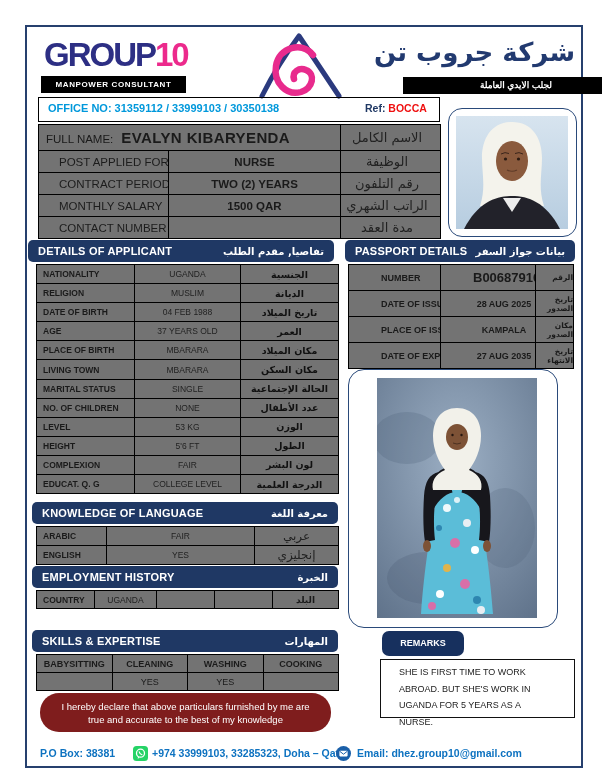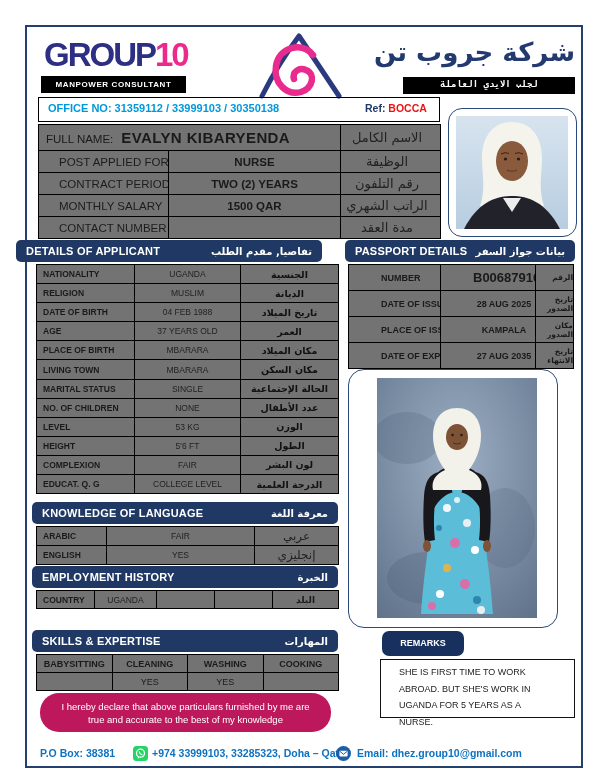--- a/index.html
+++ b/index.html
@@ -8,21 +8,21 @@
   .page-border{position:absolute;left:25px;top:25px;width:554px;height:739px;
                border:2px solid #26406e;}
   .abs{position:absolute;}
   
   .logo-en{left:44px;top:38px;font-weight:bold;font-size:33px;letter-spacing:-2px;color:#2d2f84;line-height:1;}
   .logo-en .pink{color:#ec2a8c;}
   .band{background:#000000;color:#fff;font-weight:bold;text-align:center;line-height:17px;height:17px;}
   .band-en{left:41px;top:76px;width:145px;font-size:8px;letter-spacing:.6px;}
   .logo-ar{left:360px;top:36px;width:215px;text-align:right;font-size:26px;font-weight:bold;color:#223a70;
            font-family:"DejaVu Sans",sans-serif;line-height:1.3;}
-  .band-ar{left:403px;top:77px;width:172px;font-size:9px;font-family:Liberation Mono, monospace;}
+  .band-ar{left:403px;top:77px;width:172px;font-size:9px;font-family:Liberation Sans, sans-serif;padding-left:27px;}
   
   .office-bar{left:38px;top:97px;width:402px;height:25px;border:1px solid #000;box-sizing:border-box;}
   .office-no{left:48px;top:102px;font-size:11px;font-weight:bold;color:#0098db;}
   .ref{left:365px;top:102px;font-size:10.5px;font-weight:bold;color:#1f3864;}
   .ref .red{color:#ef1010;}
   
   table{border-collapse:collapse;table-layout:fixed;position:absolute;background:#737373;}
   td{border:1px solid #000;overflow:hidden;white-space:nowrap;padding:0;}
   .arcell{font-family:"DejaVu Sans",sans-serif;}
   
@@ -63,21 +63,21 @@
   
   .emp-tbl{left:36px;top:590px;width:302px;}
   .emp-tbl td{height:17px;}
   .e-ar{font-size:9px;font-weight:bold;text-align:center;}
   
   .sk-tbl{left:36px;top:654px;width:302px;}
   .sk-tbl td{height:17px;}
   .s-hd{font-size:9px;font-weight:bold;text-align:center;}
   .s-val{font-size:9px;text-align:center;}
   
-  .decl{left:40px;top:693px;width:291px;height:39px;background:#be185d;border-radius:19px;color:#fff;
+  .decl{left:40px;top:693px;width:291px;height:39px;background:#7f1d1d;border-radius:19px;color:#fff;
         font-size:9.5px;text-align:center;box-sizing:border-box;padding:7px 14px;line-height:1.4;}
   
   .remarks-pill{left:382px;top:631px;width:82px;height:25px;background:#17305e;border-radius:7px;color:#fff;
                 font-size:9px;font-weight:bold;text-align:center;line-height:25px;}
   .remarks-box{left:380px;top:659px;width:195px;height:59px;border:1.3px solid #111;box-sizing:border-box;
                font-size:9px;color:#222;padding:4px 18px;line-height:1.85;}
   
   .footer-item{top:747px;font-size:10.5px;font-weight:bold;color:#0d72c0;}
   .f-po{left:40px;}
   .f-phone{left:152px;}
@@ -157,21 +157,21 @@
       <circle cx="49.5" cy="43" r="1.6" fill="#2a1a12"></circle>
         <circle cx="62.5" cy="43" r="1.6" fill="#2a1a12"></circle>
       <path d="M45,38 q4,-2.5 8,-0.5 M59,37.5 q4,-2 8,0.5" stroke="#3a241a" stroke-width="1" fill="none"></path>
       <path d="M51,54 q5,2.5 10,0" stroke="#5d3a27" stroke-width="1.2" fill="none"></path>
       <path d="M42,62 Q56,74 70,62 L70,72 Q56,84 42,72 Z" fill="#f4f3ec"></path>
       <path d="M8,113 C22,86 40,80 56,80 C72,80 90,86 104,113 Z" fill="#22222a"></path>
       <path d="M47,82 L65,82 L56,96 Z" fill="#ececec"></path>
     </svg>
   </div>
 
-  <div class="abs sec-h" style="left:16px;top:240px;width:306px;">
+  <div class="abs sec-h" style="left:28px;top:240px;width:306px;">
     <span class="en">DETAILS OF APPLICANT</span>
     <span class="ar" dir="rtl">تفاصيا, مقدم الطلب</span>
   </div>
   <table class="app-tbl">
     <colgroup>
         <col style="width:98px">
         <col style="width:106px">
         <col style="width:98px">
       </colgroup>
     <tbody>

